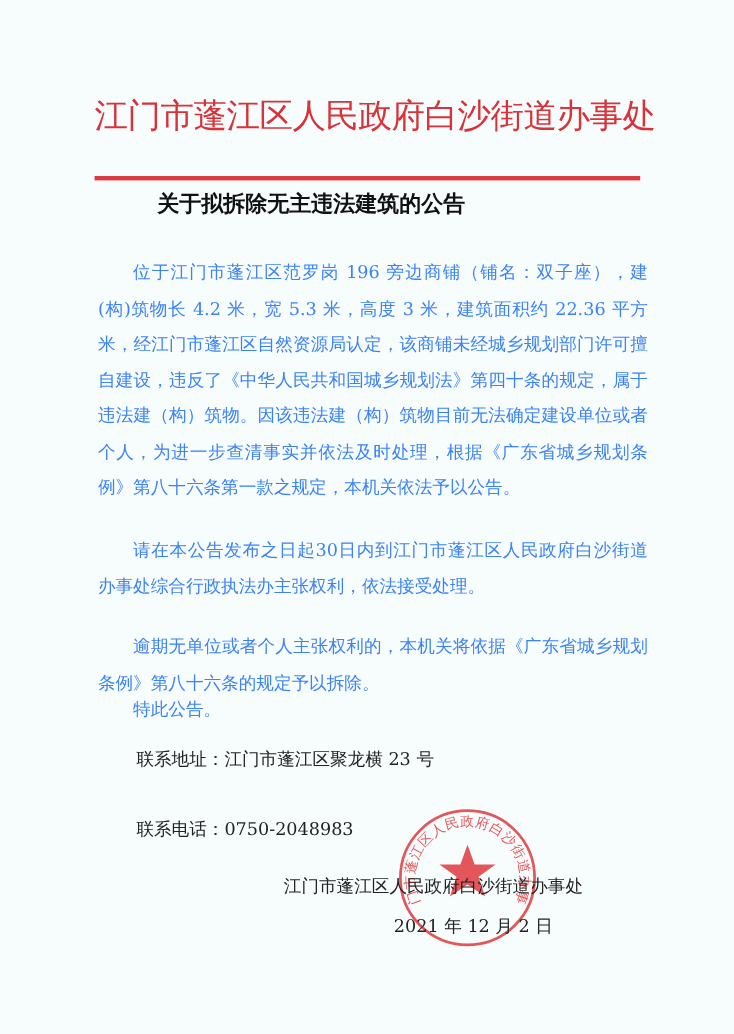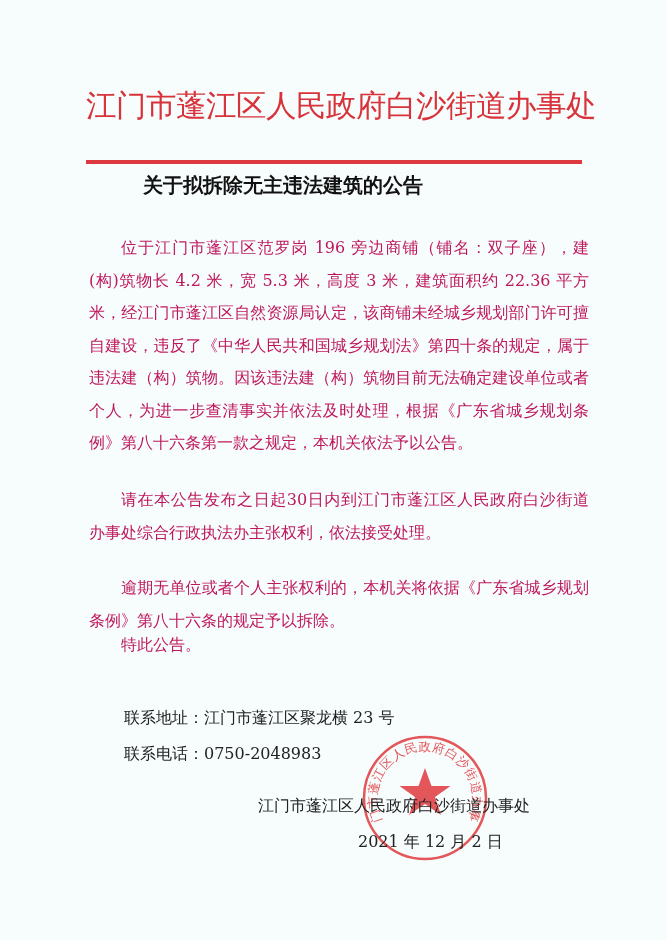--- a/index.html
+++ b/index.html
@@ -25,29 +25,29 @@
     background: #dc3a40;
   }
   .doc-title {
     position: absolute; left: 0; top: 170px; width: 566px;
     text-align: center;
     font-size: 20px; font-weight: bold; line-height: 30px;
     color: #111;
   }
   .body-text {
     position: absolute; left: 89px; width: 500px;
-    font-size: 16px; line-height: 32.5px; color: #be185d;
+    font-size: 16px; line-height: 32.5px; color: #3b82f6;
   }
   .para { margin: 0; text-indent: 2em; text-align: justify; }
   .p1 { top: 232px; }
   .p2 { top: 484px; }
   .p3 { top: 572px; }
   .p4 { top: 629px; }
   .contact { position: absolute; left: 124px; font-size: 16px; line-height: 24px; color: #222; }
-  .c1 { top: 706px; }
+  .c1 { top: 678px; }
   .c2 { top: 730px; margin-top: 12px; }
   .seal {
     position: absolute; left: 361px; top: 734px; width: 128px; height: 128px;
     opacity: 0.85;
   }
   .sign-org {
     position: absolute; left: 258px; top: 794px; font-size: 16px; line-height: 24px; color: #222;
   }
   .sign-date {
     position: absolute; left: 358px; top: 830px; font-size: 16px; line-height: 24px; color: #222;

